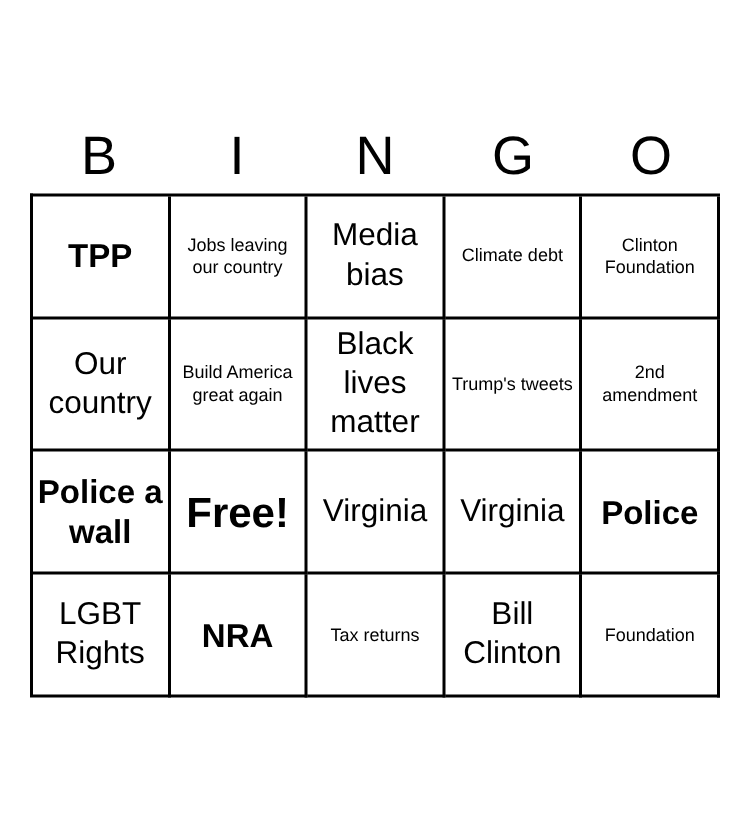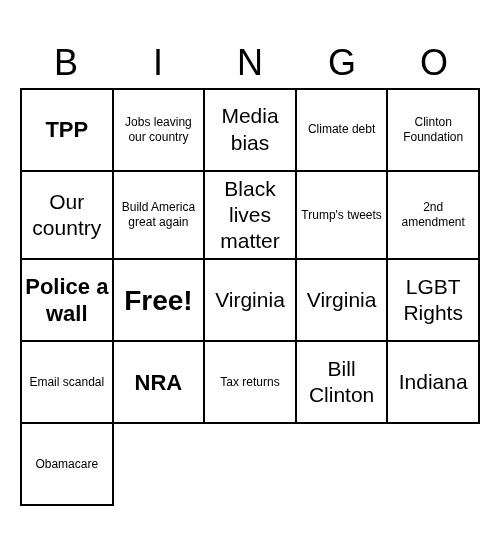--- a/index.html
+++ b/index.html
@@ -95,21 +95,20 @@
       <div class="bingo-cell small">Clinton Foundation</div>
       <div class="bingo-cell medium">Our country</div>
       <div class="bingo-cell small">Build America great again</div>
       <div class="bingo-cell medium">Black lives matter</div>
       <div class="bingo-cell small">Trump's tweets</div>
       <div class="bingo-cell small">2nd amendment</div>
       <div class="bingo-cell large">Police a wall</div>
       <div class="bingo-cell free">Free!</div>
       <div class="bingo-cell medium">Virginia</div>
       <div class="bingo-cell medium">Virginia</div>
+      <div class="bingo-cell large">Police</div>
       <div class="bingo-cell medium">LGBT Rights</div>
-      <div class="bingo-cell small">Email scandal</div>
       <div class="bingo-cell large">NRA</div>
       <div class="bingo-cell small">Tax returns</div>
       <div class="bingo-cell medium">Bill Clinton</div>
-      <div class="bingo-cell medium">Indiana</div>
-      <div class="bingo-cell small">Obamacare</div>
+      <div class="bingo-cell small">Foundation</div>
     </div>
 </div>
 
 </body></html>

